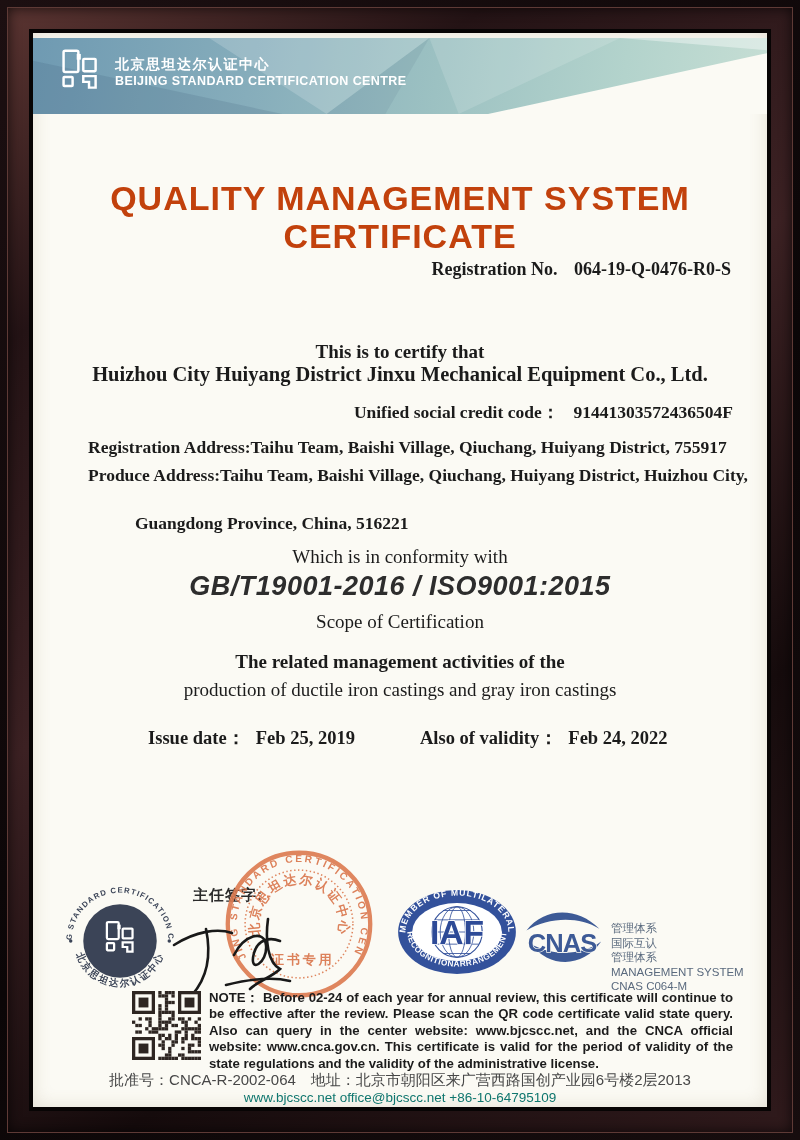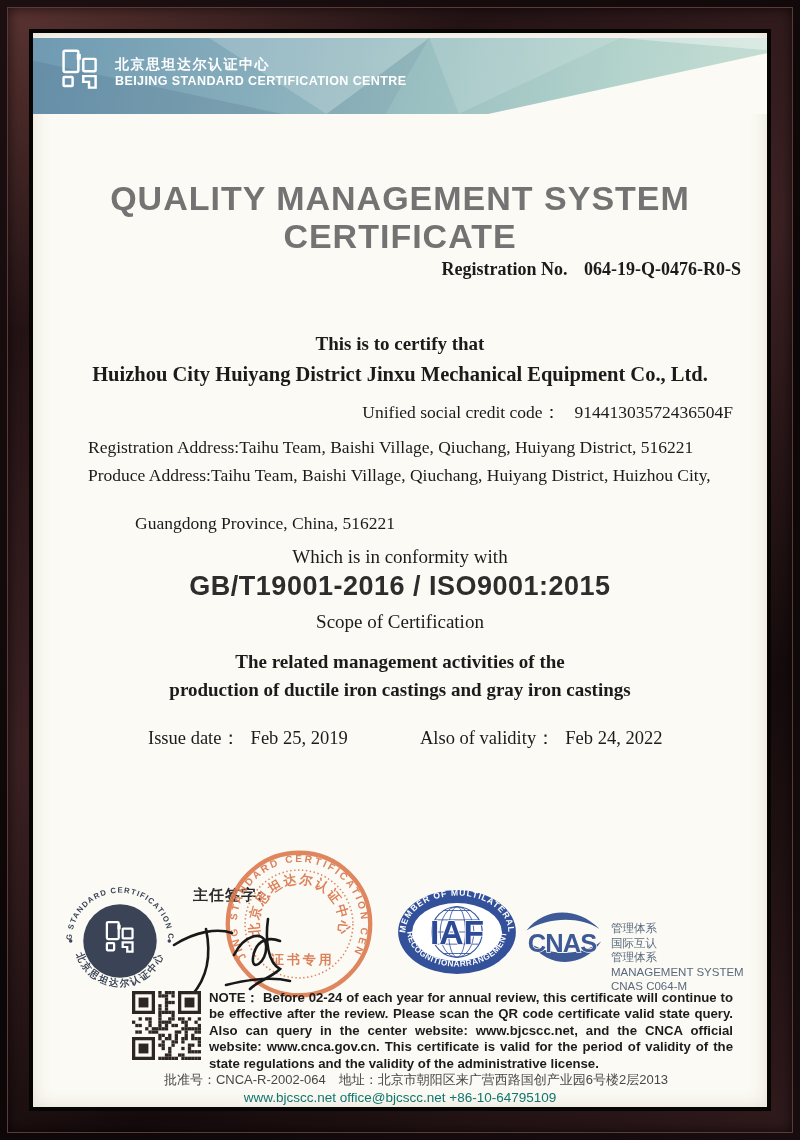--- a/index.html
+++ b/index.html
@@ -28,55 +28,55 @@
   .facet.f5 { background:rgba(255,255,255,.38); clip-path:polygon(80% 0,100% 0,100% 16%); }
 
   .brand { position:absolute; left:24px; top:11px; display:flex; align-items:center; gap:12px; }
   .brand svg { display:block; }
   .brand-lines { color:#fff; }
   .brand-cn { font-size:14px; font-weight:bold; letter-spacing:1.5px; line-height:18px; }
   .brand-en { font-size:12.5px; font-weight:bold; letter-spacing:.4px; line-height:17px; }
 
   
   .abs { position:absolute; left:0; width:100%; }
-  .serif { font-family:"Liberation Serif", serif; color:#1b1b1b; }
+  .serif { font-family:"Liberation Serif", serif; color:#1b1b1b;font-weight:bold; }
   .centered { text-align:center; }
 
-  .title { top:146px; text-align:center; color:#737373; font-weight:bold;
+  .title { top:146px; text-align:center; color:#c2410c; font-weight:bold;
     font-size:34px; line-height:38px; letter-spacing:1px; }
-  .reg-line  { top:226px; text-align:right; padding-right:26px; font-size:18px; font-weight:bold; }
+  .reg-line  { top:226px; text-align:right; padding-right:36px; font-size:18px; font-weight:bold; }
   .reg-line .val { margin-left:12px; }
-  .certify   { top:300px; font-size:19px; font-weight:bold; }
+  .certify   { top:308px; font-size:19px; font-weight:bold; }
   .company   { top:330px; font-size:20.5px; font-weight:bold; }
   .credit    { top:367px; text-align:right; padding-right:34px; font-size:17.5px; }
   .credit .val { margin-left:10px; }
   .addr      { text-align:left; padding-left:55px; font-size:17.5px; }
   .addr.a1 { top:404px; } .addr.a2 { top:432px; } .addr.a3 { top:480px; padding-left:102px; }
   .conform   { top:513px; font-size:19px; font-weight:normal; }
-  .standard  { top:538px; text-align:center; font-size:27px; font-weight:bold; color:#2d2d2d; letter-spacing:.5px; }
+  .standard  { top:538px; text-align:center; font-size:27px; font-weight:bold; color:#2d2d2d; letter-spacing:.5px;font-style:italic; }
   .scopehead { top:578px; font-size:19px; font-weight:normal; }
   .scope1    { top:618px; font-size:19px; font-weight:bold; }
-  .scope2    { top:646px; font-size:19px; font-weight:bold; }
+  .scope2    { top:646px; font-size:19px; font-weight:normal; }
   .dates { top:692px; height:26px; font-size:18.5px;padding-left:46px; }
   .dates span.pair { position:absolute; white-space:nowrap; }
   .dates .issue { left:115px; } .dates .term { left:387px; }
   .dates .val { margin-left:6px; }
 
   
   .badge { position:absolute; left:29px; top:850px; width:116px; height:116px; }
   .director { position:absolute; left:160px; top:853px; font-size:15px; font-weight:bold; color:#2a2a2a; letter-spacing:1px; }
   .signature { position:absolute; left:135px; top:862px; width:155px; height:115px; }
   .red-seal { position:absolute; left:189px; top:814px; width:154px; height:154px; opacity:.9; }
   .iaf { position:absolute; left:363px; top:856px; width:122px; height:86px; }
   .cnas { position:absolute; left:488px; top:868px; width:82px; height:72px; }
   .cnas-text { position:absolute; left:578px; top:888px; font-size:11.5px; line-height:14.5px; color:#5a6a7e; }
   .qr { position:absolute; left:99px; top:958px; width:69px; height:69px; color:#2e2622; }
   .note { position:absolute; left:176px; top:957px; width:524px; font-size:13.2px; line-height:16.4px;
     font-weight:bold; color:#1c1c1c; text-align:justify; }
-  .approval { position:absolute; left:16px; width:100%; top:1038px; text-align:center; font-size:13px; color:#474747; }
+  .approval { position:absolute; left:0; width:100%; top:1038px; text-align:center; font-size:15px; color:#474747; }
   .contact  { position:absolute; left:0; width:100%; top:1057px; text-align:center; font-size:13.5px; color:#0f766e; }
 </style>
 </head>
 <body>
 
 <div class="frame-outer">
  <div class="frame-mid">
   <div class="frame-inner">
    <div class="paper">
 
@@ -113,21 +113,21 @@
       <span>Registration  No.</span>
       <span class="val">064-19-Q-0476-R0-S</span>
     </div>
 
     <div class="abs serif centered certify">This is to certify that</div>
     <div class="abs serif centered company">Huizhou City Huiyang District Jinxu Mechanical Equipment Co., Ltd.</div>
     <div class="abs serif credit">
       <span>Unified social credit code：</span>
       <span class="val">91441303572436504F</span>
     </div>
-    <div class="abs serif addr a1">Registration Address:Taihu Team, Baishi Village, Qiuchang, Huiyang District, 516221</div>
+    <div class="abs serif addr a1">Registration Address:Taihu Team, Baishi Village, Qiuchang, Huiyang District, 755917</div>
     <div class="abs serif addr a2">Produce Address:Taihu Team, Baishi Village, Qiuchang, Huiyang District, Huizhou City,</div>
     <div class="abs serif addr a3">Guangdong Province, China, 516221</div>
 
     <div class="abs serif centered conform">Which is in conformity with</div>
     <div class="abs standard">GB/T19001-2016 / ISO9001:2015</div>
     <div class="abs serif centered scopehead">Scope of Certification</div>
     <div class="abs serif centered scope1">The related management activities of the</div>
     <div class="abs serif centered scope2">production of ductile iron castings and gray iron castings</div>
 
     <div class="abs serif dates">

